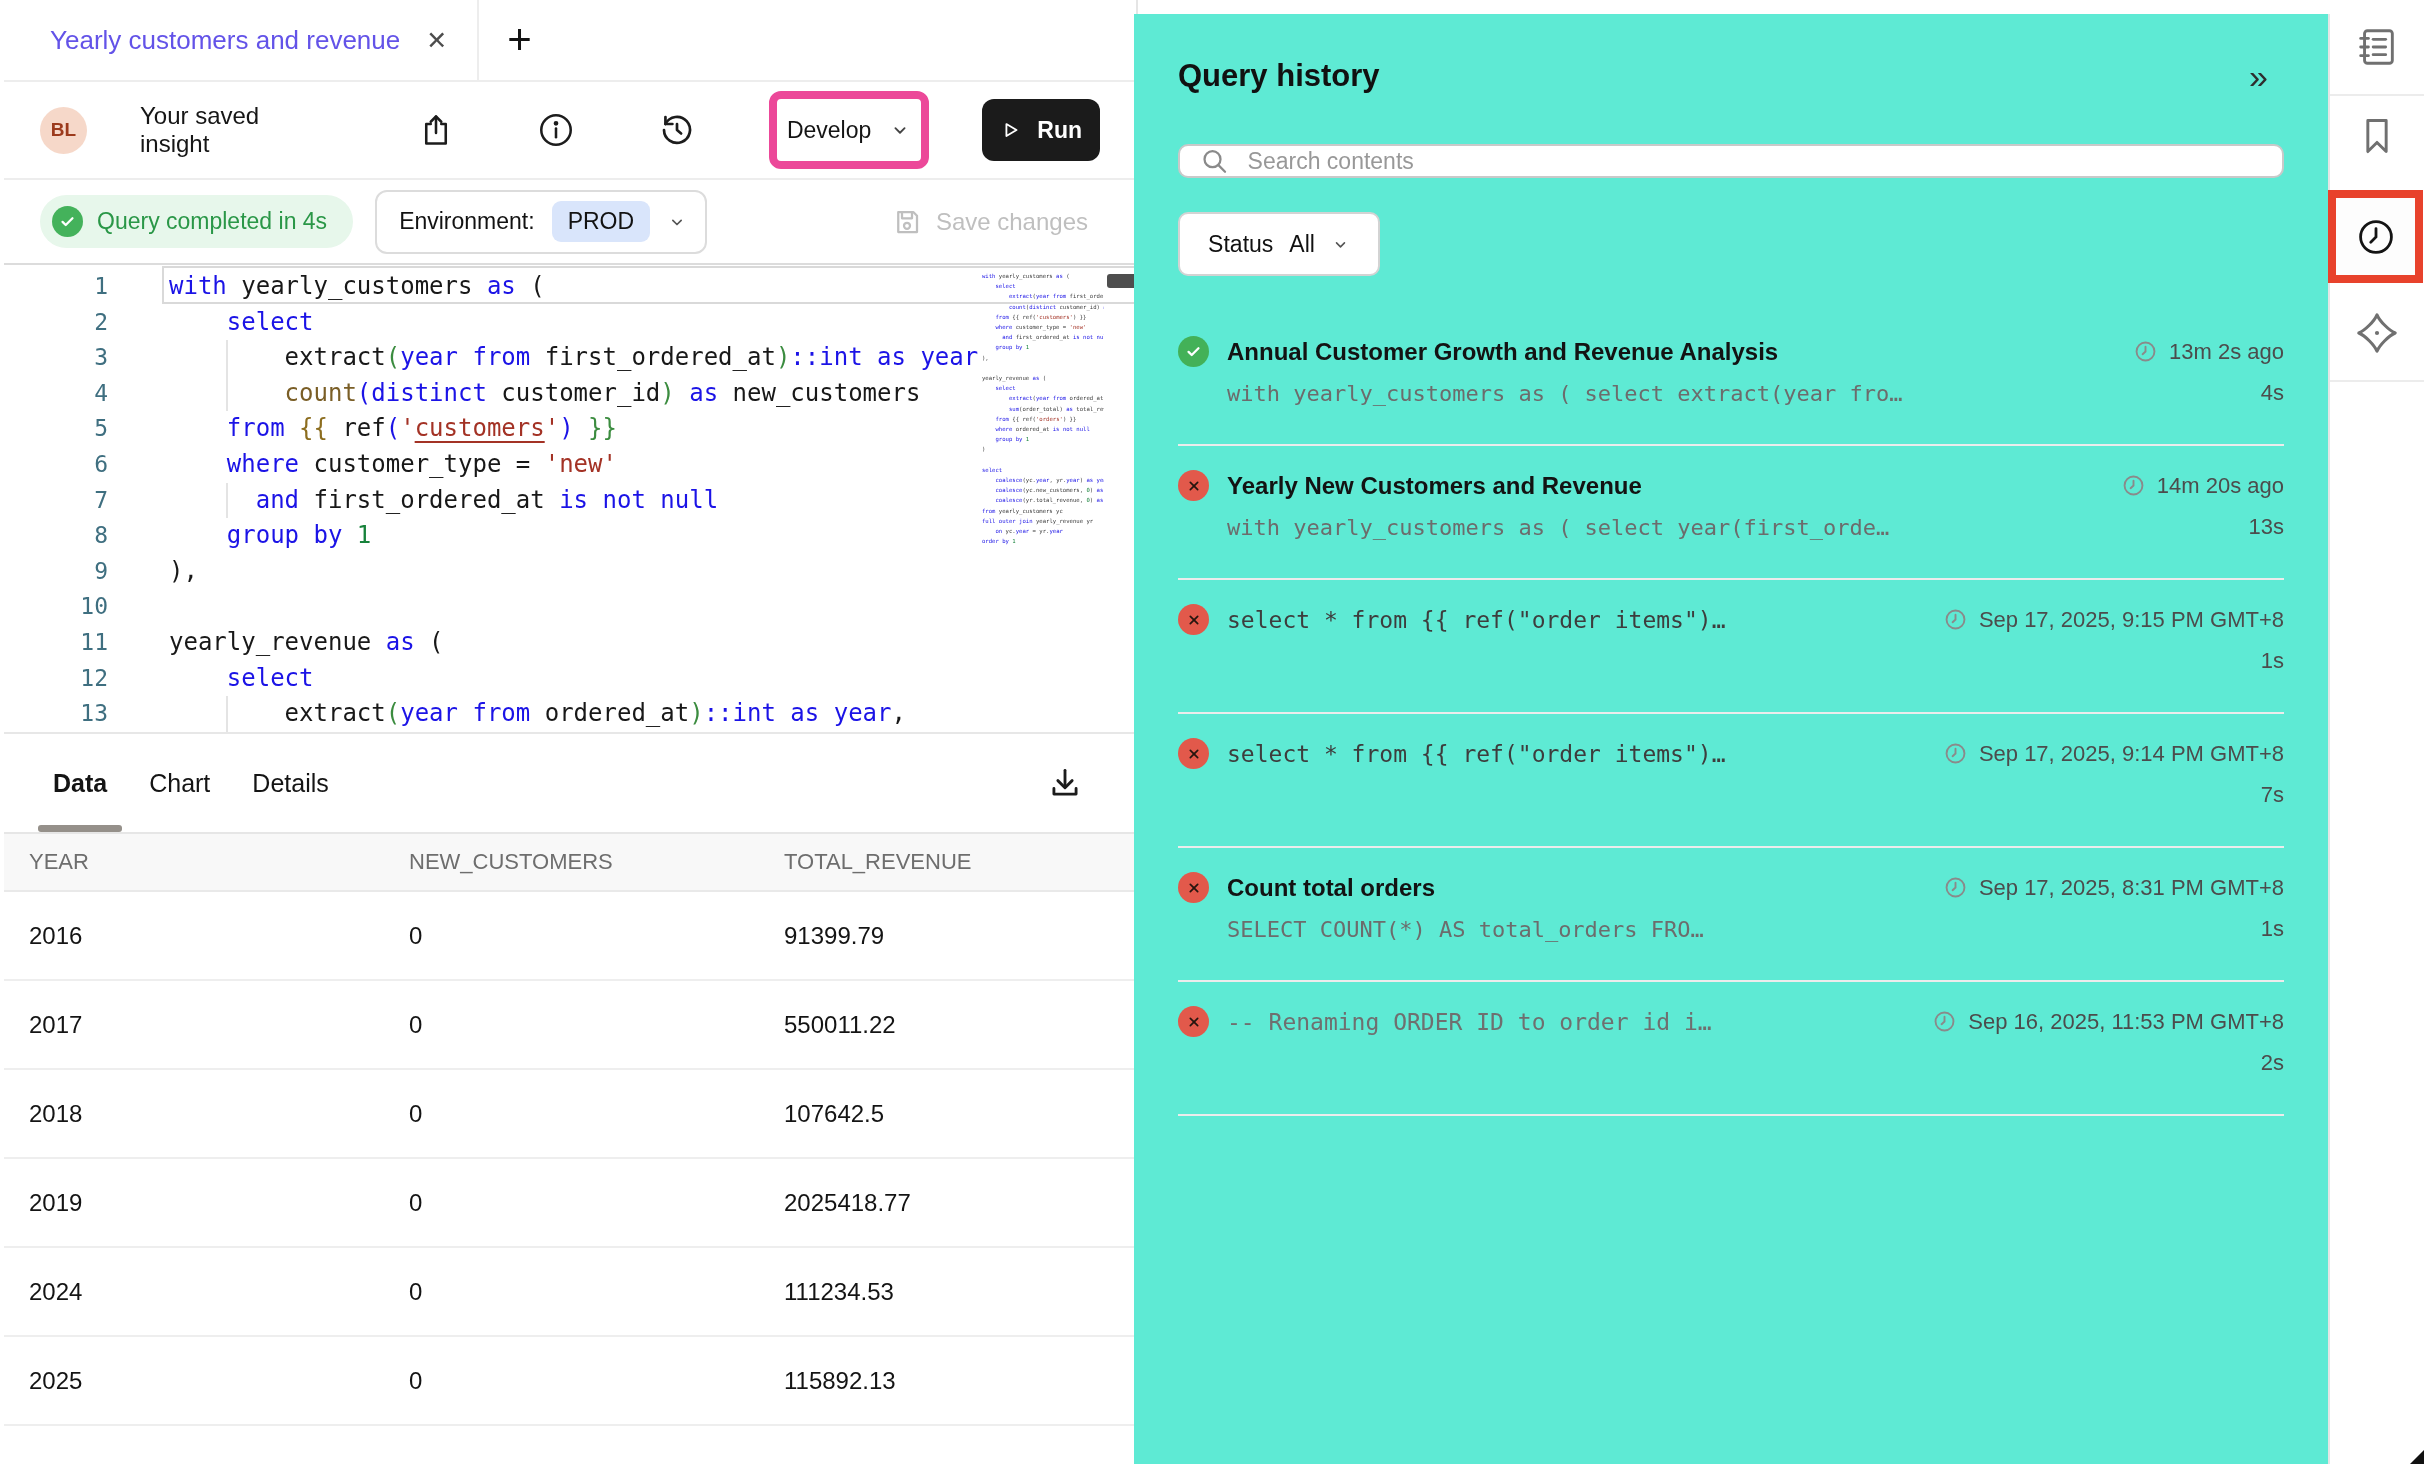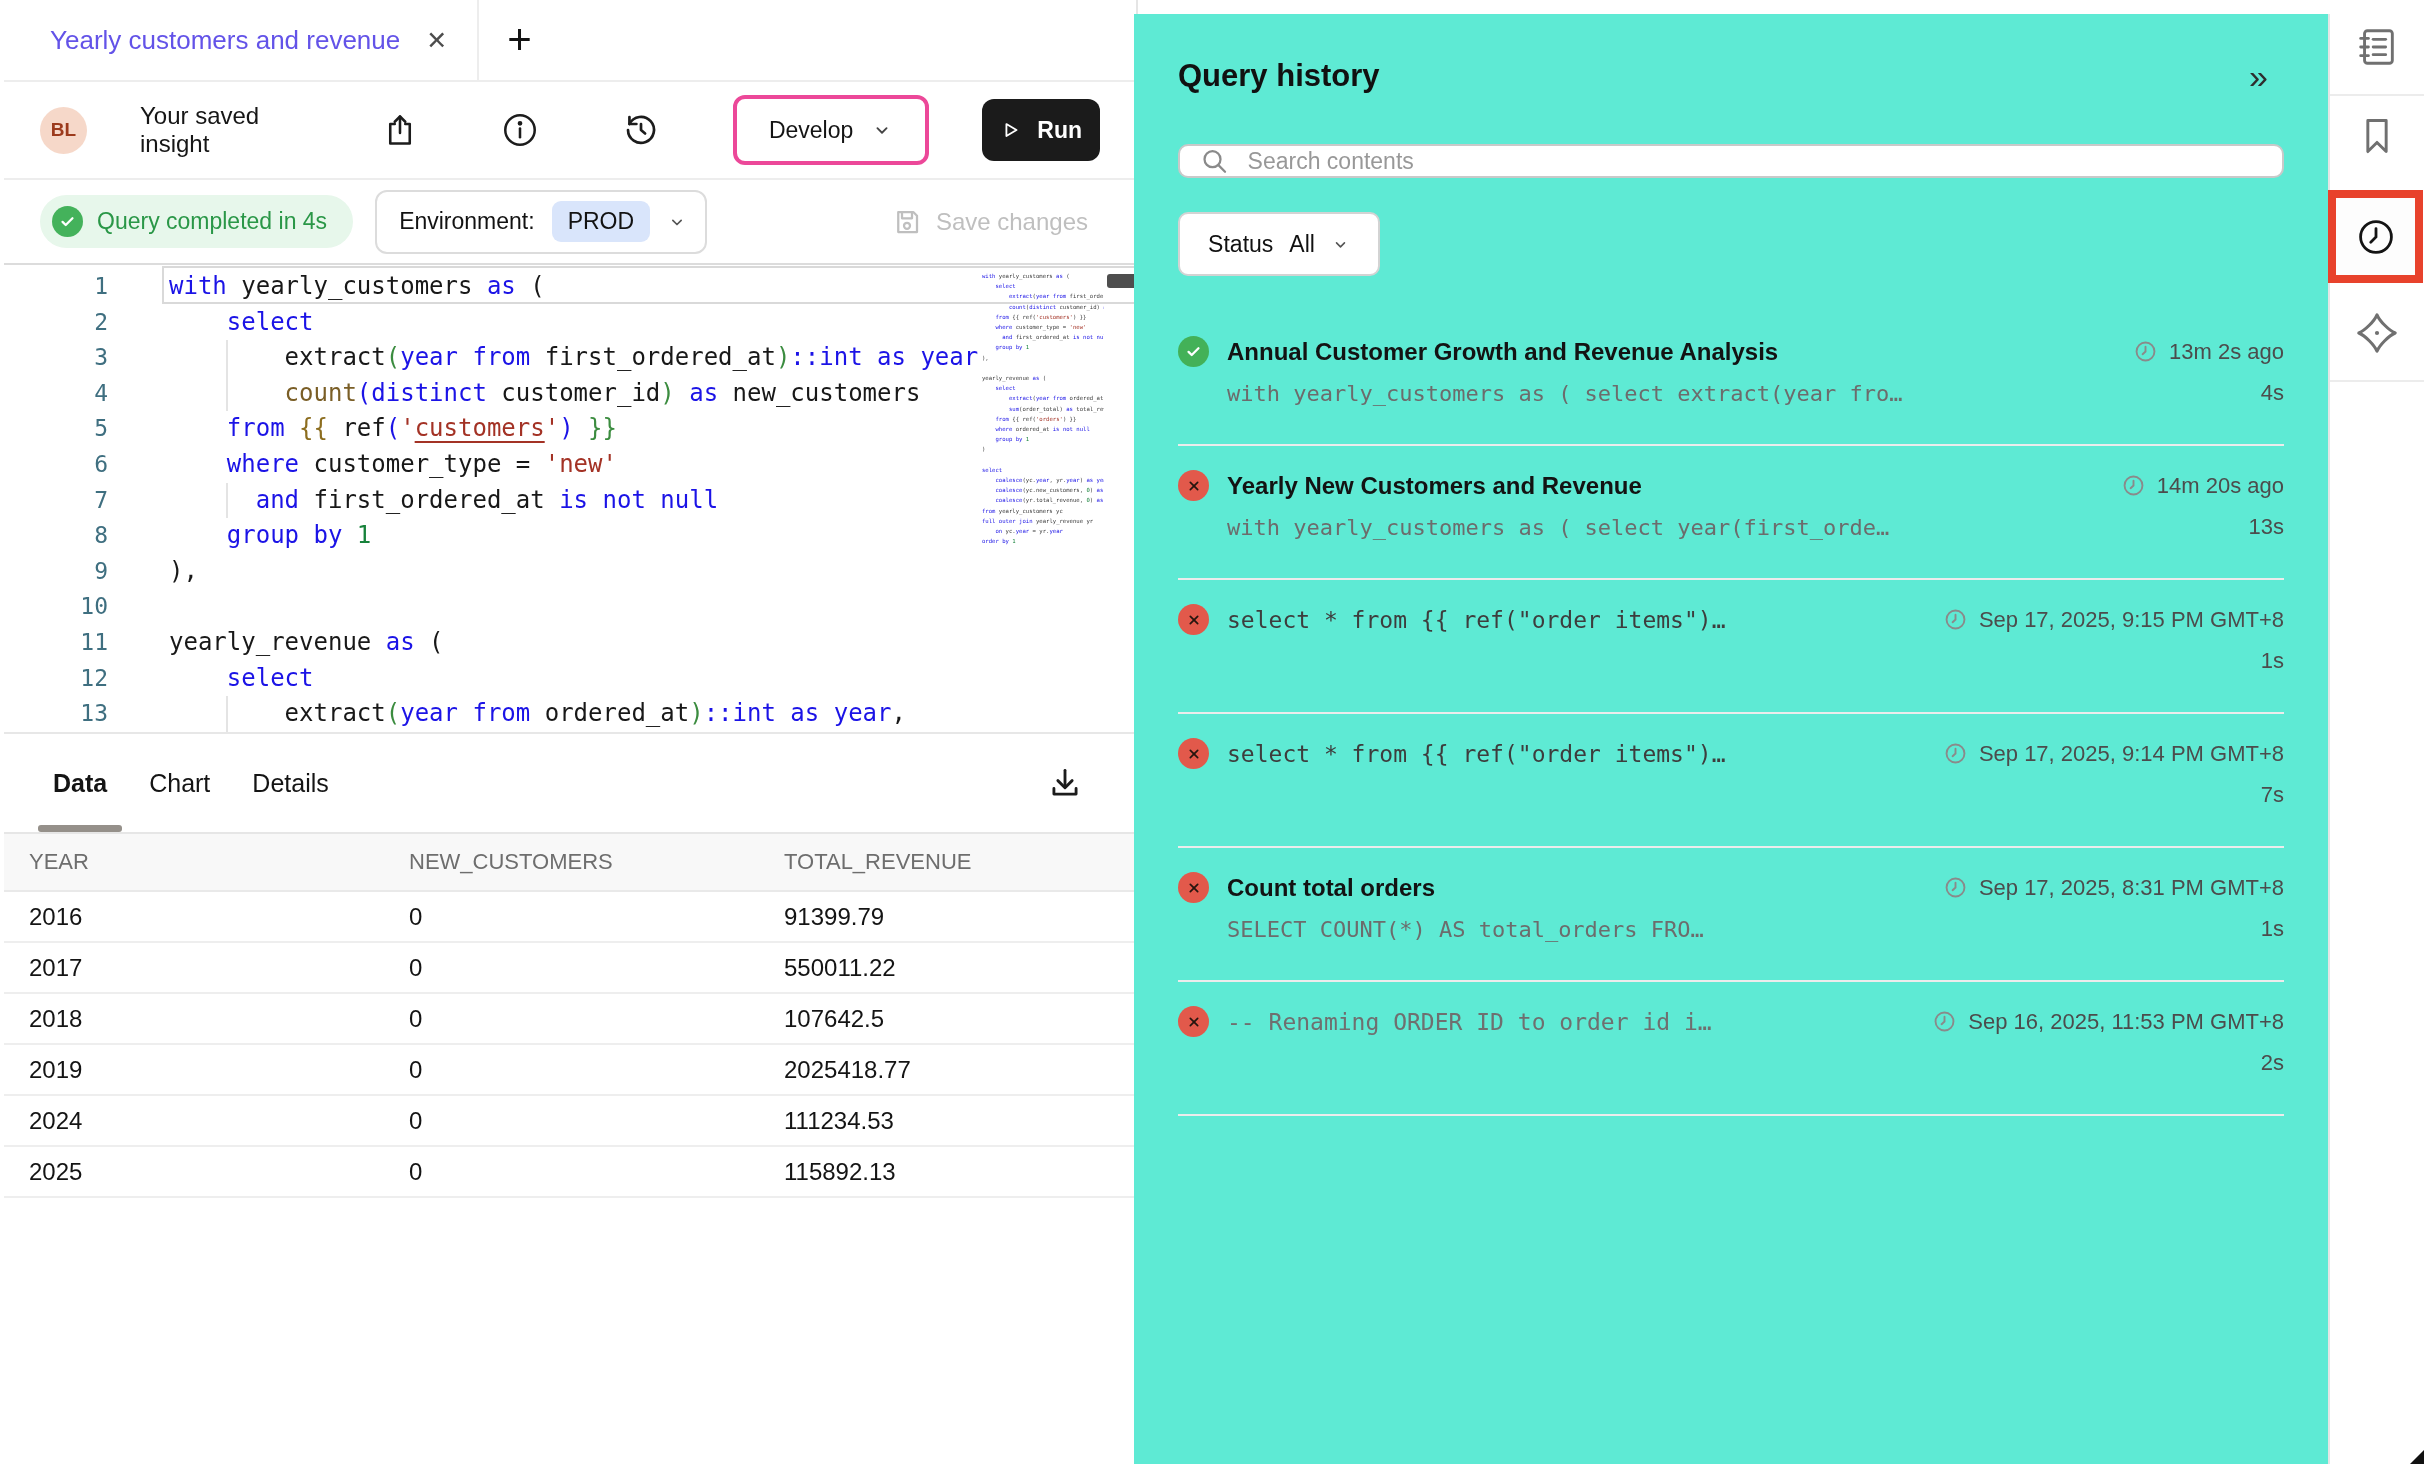--- a/index.html
+++ b/index.html
@@ -11,21 +11,21 @@
   .tab-bar{height:80px;border-bottom:2px solid #ededed;display:flex;align-items:stretch;}
   .tab{display:flex;align-items:center;gap:26px;padding:0 30px 0 46px;border-right:2px solid #ededed;}
   .tab-title{color:#6353e8;font-size:26px;white-space:nowrap;}
   .tab-close{font-size:25px;color:#4d4d4d;font-weight:300;cursor:default;}
   .new-tab{align-self:center;margin-left:28px;font-size:42px;font-weight:200;color:#141414;line-height:0.8;}
   .hdr{height:98px;border-bottom:2px solid #ededed;display:flex;align-items:center;padding:0 36px;box-sizing:border-box;gap:29px;}
   .avatar{width:47px;height:47px;border-radius:50%;background:#f6d8c9;color:#9c3a1c;font-weight:700;font-size:19px;display:flex;align-items:center;justify-content:center;flex:none;}
   .hdr-title{margin-left:24px;font-size:24px;color:#161616;}
   .sp{flex:1}
   .icon-btn{width:42px;height:42px;margin-left:54px;color:#1c1c1c;display:flex;align-items:center;justify-content:center;}
-  .develop{margin-left:44px;height:62px;padding:0 32px;border:4px solid #ec4899;border-radius:12px;display:flex;align-items:center;gap:18px;font-size:23px;color:#141414;background:#fff;}
+  .develop{margin-left:44px;height:62px;padding:0 10px;border:8px solid #ec4899;border-radius:12px;display:flex;align-items:center;gap:18px;font-size:23px;color:#141414;background:#fff;}
   .run{margin-left:24px;height:62px;padding:0 18px;border-radius:12px;background:#1b1b1b;color:#fff;display:flex;align-items:center;gap:15px;font-size:23px;font-weight:600;}
   .statusbar{height:85px;border-bottom:2px solid #dcdcdc;display:flex;align-items:center;padding:0 36px;box-sizing:border-box;}
   .qstatus{height:53px;border-radius:27px;background:#e7f7eb;color:#2a9747;display:flex;align-items:center;gap:14px;padding:0 26px 0 12px;font-size:23px;font-weight:500;}
   .qcheck{width:31px;height:31px;border-radius:50%;background:#44b25b;display:flex;align-items:center;justify-content:center;flex:none;}
   .envbtn{margin-left:22px;height:60px;border:2px solid #dcdcdc;border-radius:12px;display:flex;align-items:center;gap:17px;padding:0 18px 0 22px;font-size:23px;color:#121212;background:#fff;}
   .envpill{background:#d9e5fb;border-radius:9px;padding:7px 16px;}
   .save{margin-left:auto;margin-right:12px;display:flex;align-items:center;gap:14px;color:#bfbfbf;font-size:24px;}
   
   .editor{position:relative;height:469px;border-bottom:2px solid #e7e7e7;overflow:hidden;box-sizing:border-box;font-family:"DejaVu Sans Mono",monospace;background:#fff;}
   .curline{position:absolute;left:158px;top:1px;width:974px;height:38px;border:2px solid #d9d9d9;box-sizing:border-box;pointer-events:none;}
@@ -40,21 +40,21 @@
   .minimap{position:absolute;left:978px;top:6px;width:122px;height:300px;font-size:5.6px;line-height:10.2px;white-space:pre;color:#3a3a3a;overflow:hidden;margin:0;font-family:"DejaVu Sans Mono",monospace;}
   .mm-kw{color:#1b13e6}.mm-str{color:#a33225}.mm-num{color:#17823b}
   .thumb{position:absolute;left:1103px;top:9px;width:30px;height:14px;background:#4e4e4e;border-radius:3px;}
   
   .res-tabs{height:100px;display:flex;align-items:stretch;padding-left:34px;border-bottom:2px solid #e6e6e6;box-sizing:border-box;}
   .rtab{display:flex;align-items:center;padding:0 15px;margin-right:12px;font-size:25px;color:#141414;position:relative;}
   .rtab.active{font-weight:700;}
   .rtab.active::after{content:"";position:absolute;left:0;right:0;bottom:0;height:7px;background:#95908a;border-radius:3px;}
   .dl{margin-left:auto;margin-right:52px;align-self:center;color:#1c1c1c;}
   .grid-h{height:58px;background:#f8f8f8;border-bottom:2px solid #e9e9e9;display:grid;grid-template-columns:380px 375px 1fr;align-items:center;padding-left:25px;font-size:22px;color:#6e6e6e;box-sizing:border-box;}
-  .grid-r{height:51px;border-bottom:2px solid #eeeeee;display:grid;grid-template-columns:380px 375px 1fr;align-items:center;padding-left:25px;font-size:24px;color:#141414;box-sizing:border-box;}
+  .grid-r{height:89px;border-bottom:2px solid #eeeeee;display:grid;grid-template-columns:380px 375px 1fr;align-items:center;padding-left:25px;font-size:24px;color:#141414;box-sizing:border-box;}
   
   .right-pane{position:absolute;left:1134px;top:14px;width:1196px;height:1464px;border-right:2px solid #e5e5e5;box-sizing:border-box;padding:0 44px;background:#5eead4;}
   .qh-hdr{display:flex;align-items:center;margin-top:44px;}
   .qh-title{font-size:31px;font-weight:600;color:#111;}
   .collapse{margin-left:auto;margin-right:16px;font-size:34px;color:#2e2e2e;line-height:1;}
   .controls{display:flex;gap:34px;margin-top:50px;flex-direction:column;}
   .search{flex:1;height:64px;border:2px solid #c9c9c9;border-radius:10px;display:flex;align-items:center;padding:0 20px;gap:17px;box-sizing:border-box;background:#fff;}
   .search input{border:0;outline:0;font-size:23px;color:#333;width:100%;font-family:"Liberation Sans",sans-serif;background:transparent;}
   .search input::placeholder{color:#989898;}
   .statusbtn{width:202px;height:64px;border:2px solid #d3d3d3;border-radius:10px;display:flex;align-items:center;justify-content:center;gap:16px;font-size:23px;color:#111;background:#fff;box-sizing:border-box;flex:none;}

